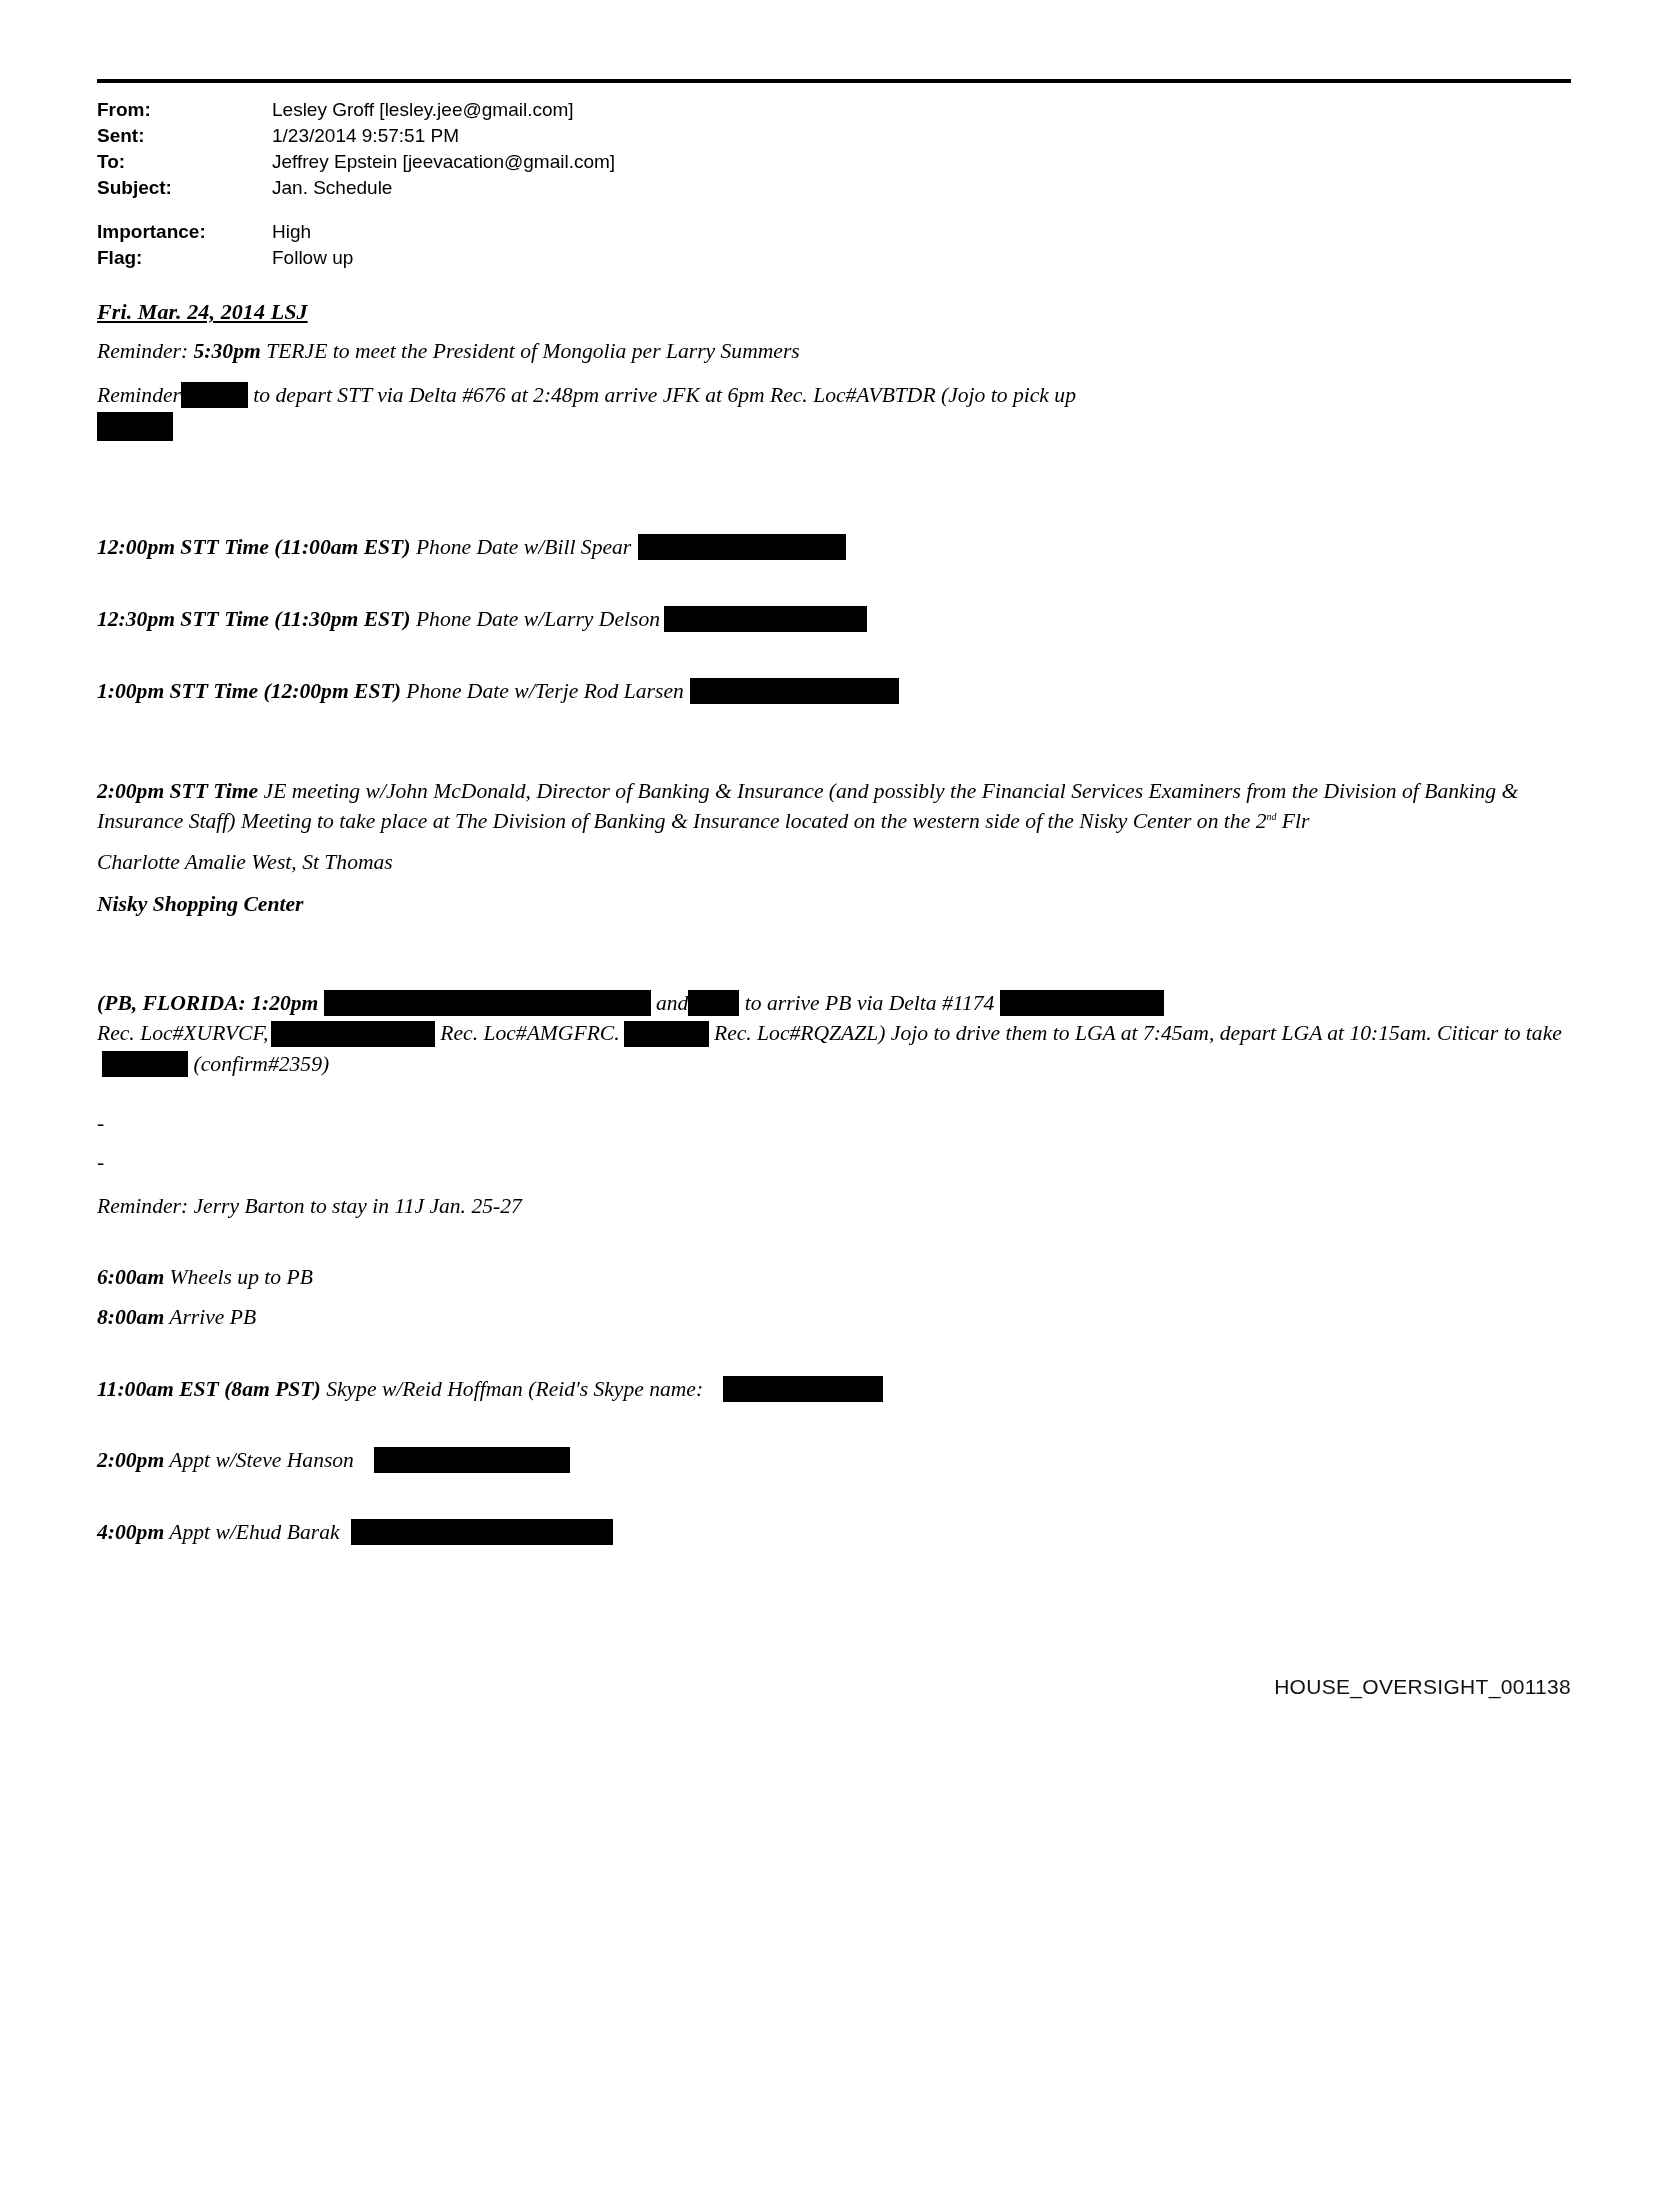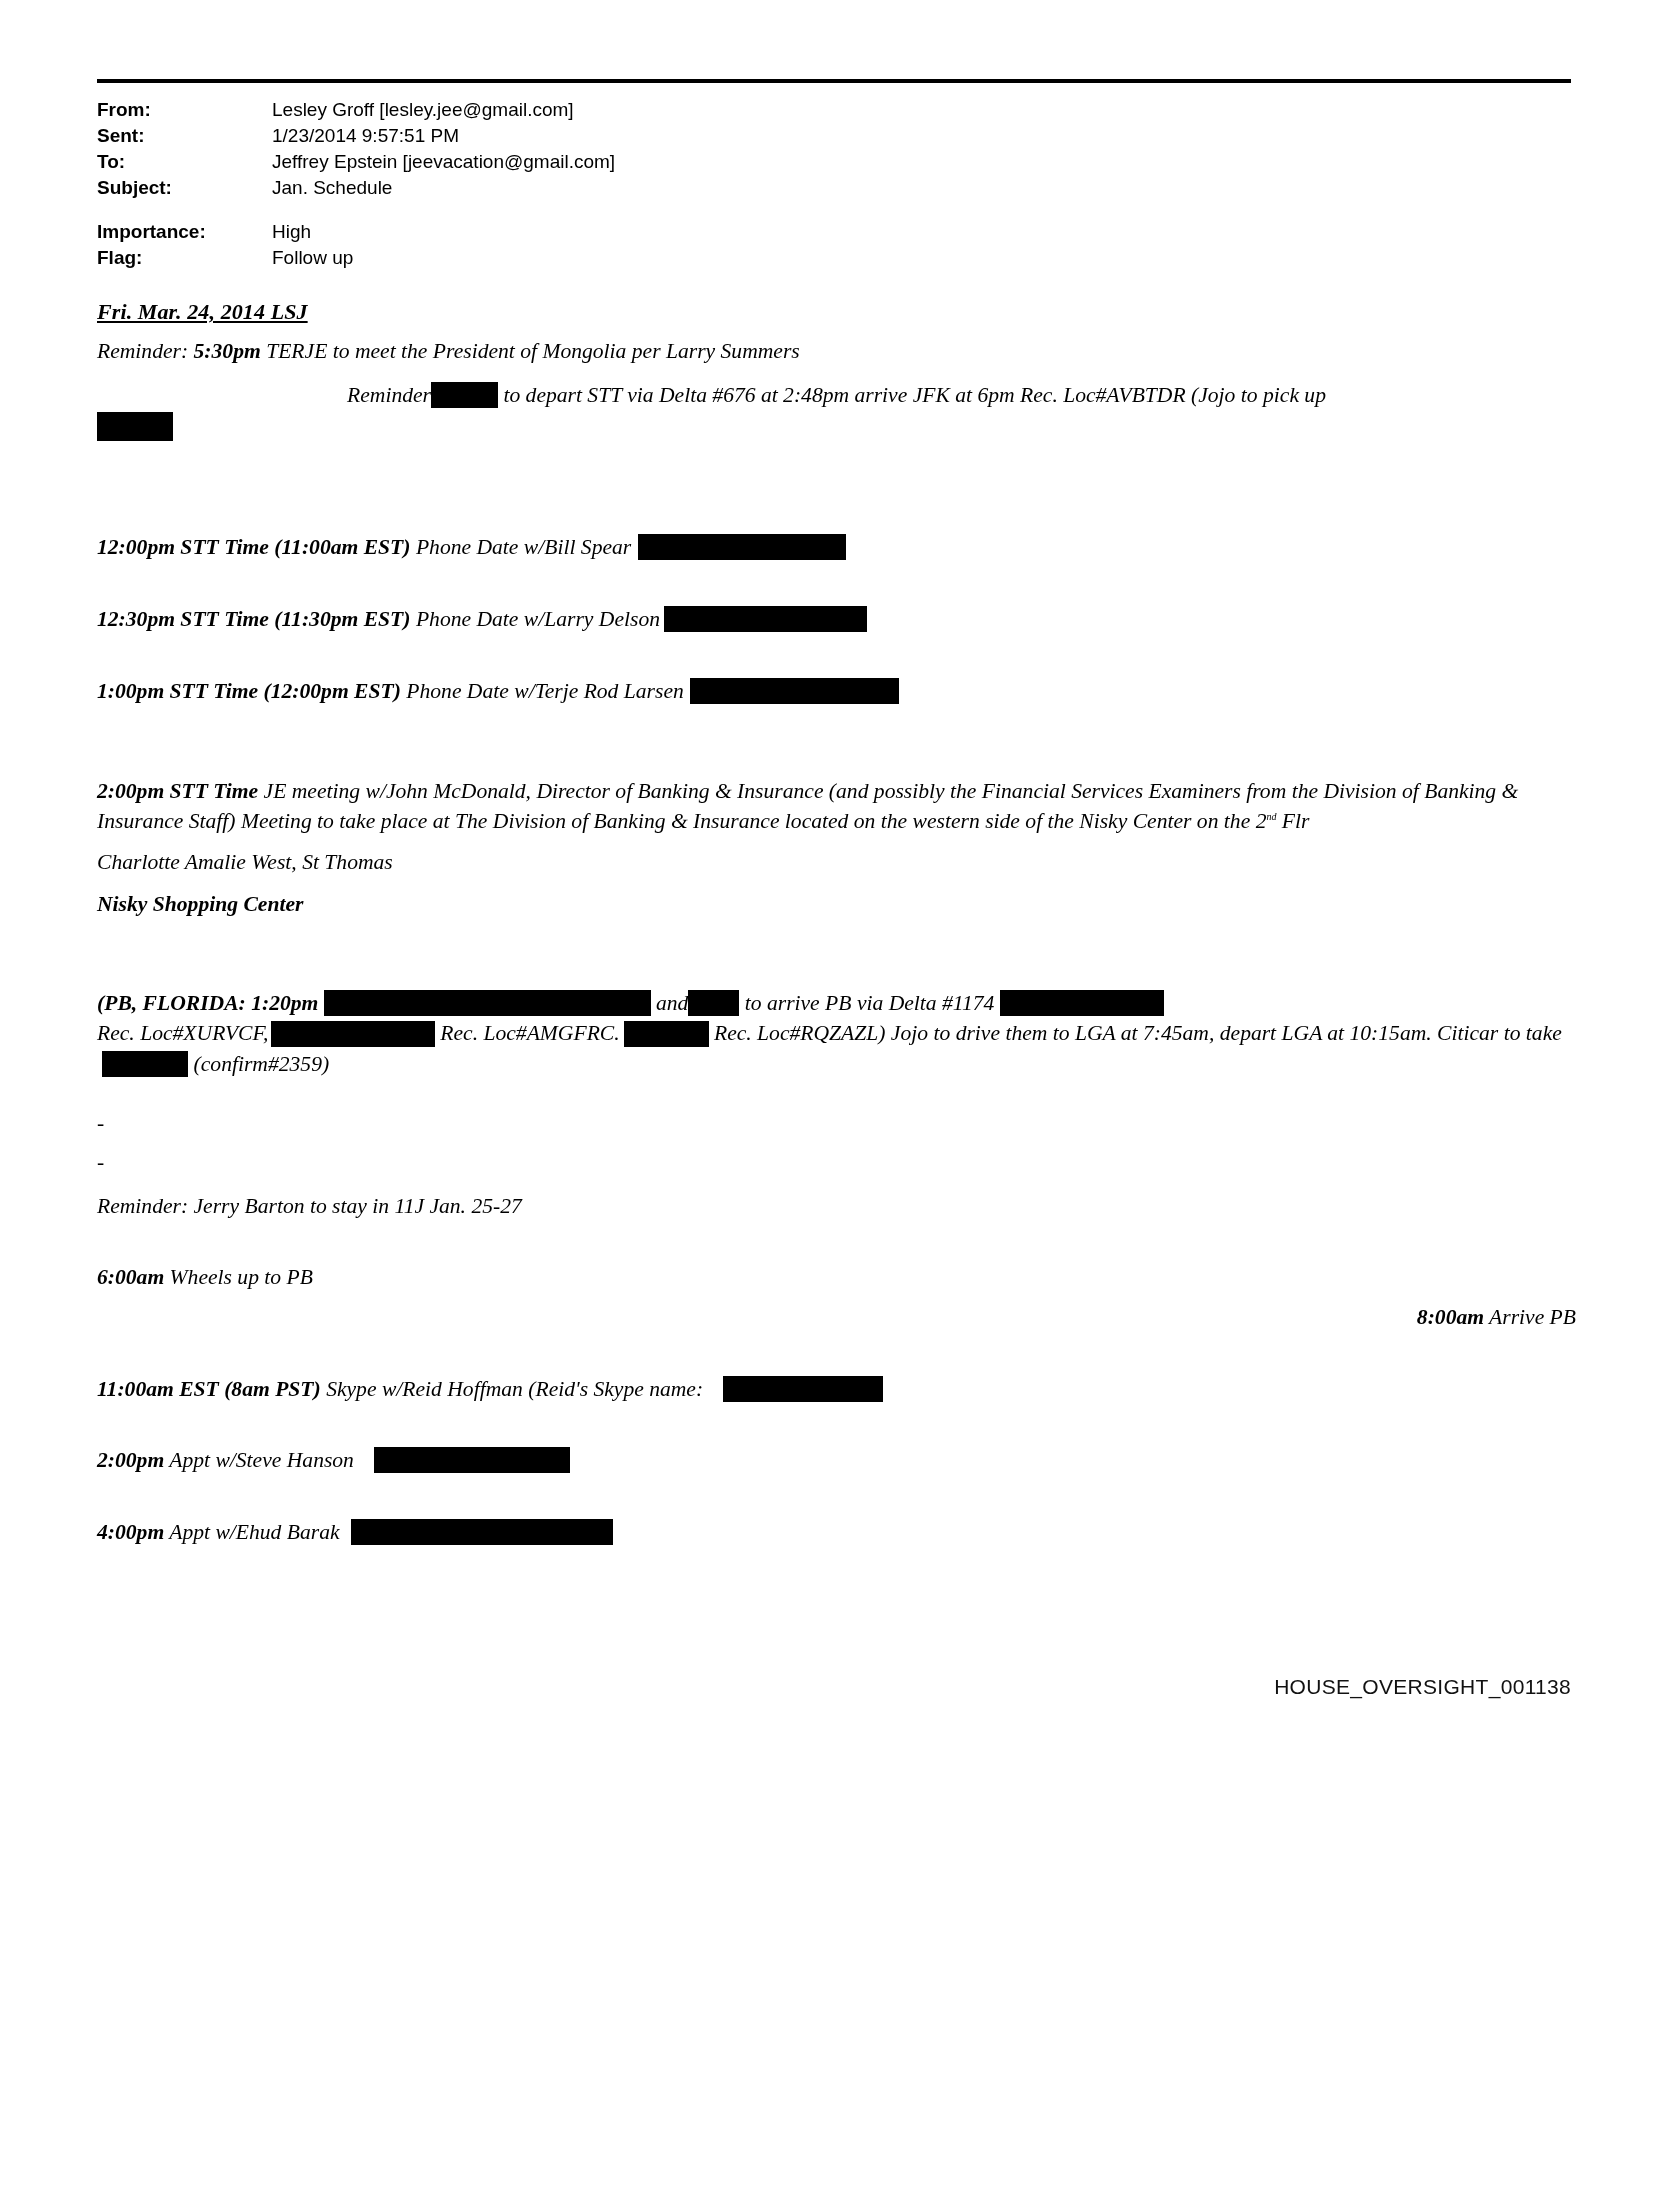--- a/index.html
+++ b/index.html
@@ -150,21 +150,21 @@
       </table>
 
     <div class="day-head">Fri. Mar. 24, 2014 LSJ</div>
 
     <div class="line">
       <span>Reminder:</span>
       <b>5:30pm</b>
       <span>TERJE to meet the President of Mongolia per Larry Summers</span>
     </div>
 
-    <div class="line" style="margin-top:14.4px;text-align:center;">
+    <div class="line" style="margin-top:14.4px;">
       <span>Reminder</span><span class="redact" style="width:67px;"></span>
       <span>to depart STT via Delta #676 at 2:48pm arrive JFK at 6pm Rec. Loc#AVBTDR (Jojo to pick up</span>
       <span class="redact-block"></span>
     </div>
 
     <div class="spacer-xl"></div>
 
     <div class="line">
       <b>12:00pm STT Time (11:00am EST)</b>
       <span>Phone Date w/Bill Spear</span><span class="redact" style="width:208px;margin-left:6.5px;"></span>
@@ -215,21 +215,21 @@
 
     <div class="line">Reminder: Jerry Barton to stay in 11J Jan. 25-27</div>
 
     <div class="spacer-md"></div>
 
     <div class="line">
       <b>6:00am</b>
       <span>Wheels up to PB</span>
     </div>
 
-    <div class="line" style="margin-top:9.2px;text-align:right;">
+    <div class="line" style="margin-top:9.2px;">
       <b>8:00am</b>
       <span>Arrive PB</span>
     </div>
 
     <div class="spacer-md"></div>
 
     <div class="line">
       <b>11:00am EST (8am PST)</b>
       <span>Skype w/Reid Hoffman (Reid's Skype name:</span><span class="redact" style="width:160px;margin-left:19.6px;"></span>
     </div>

